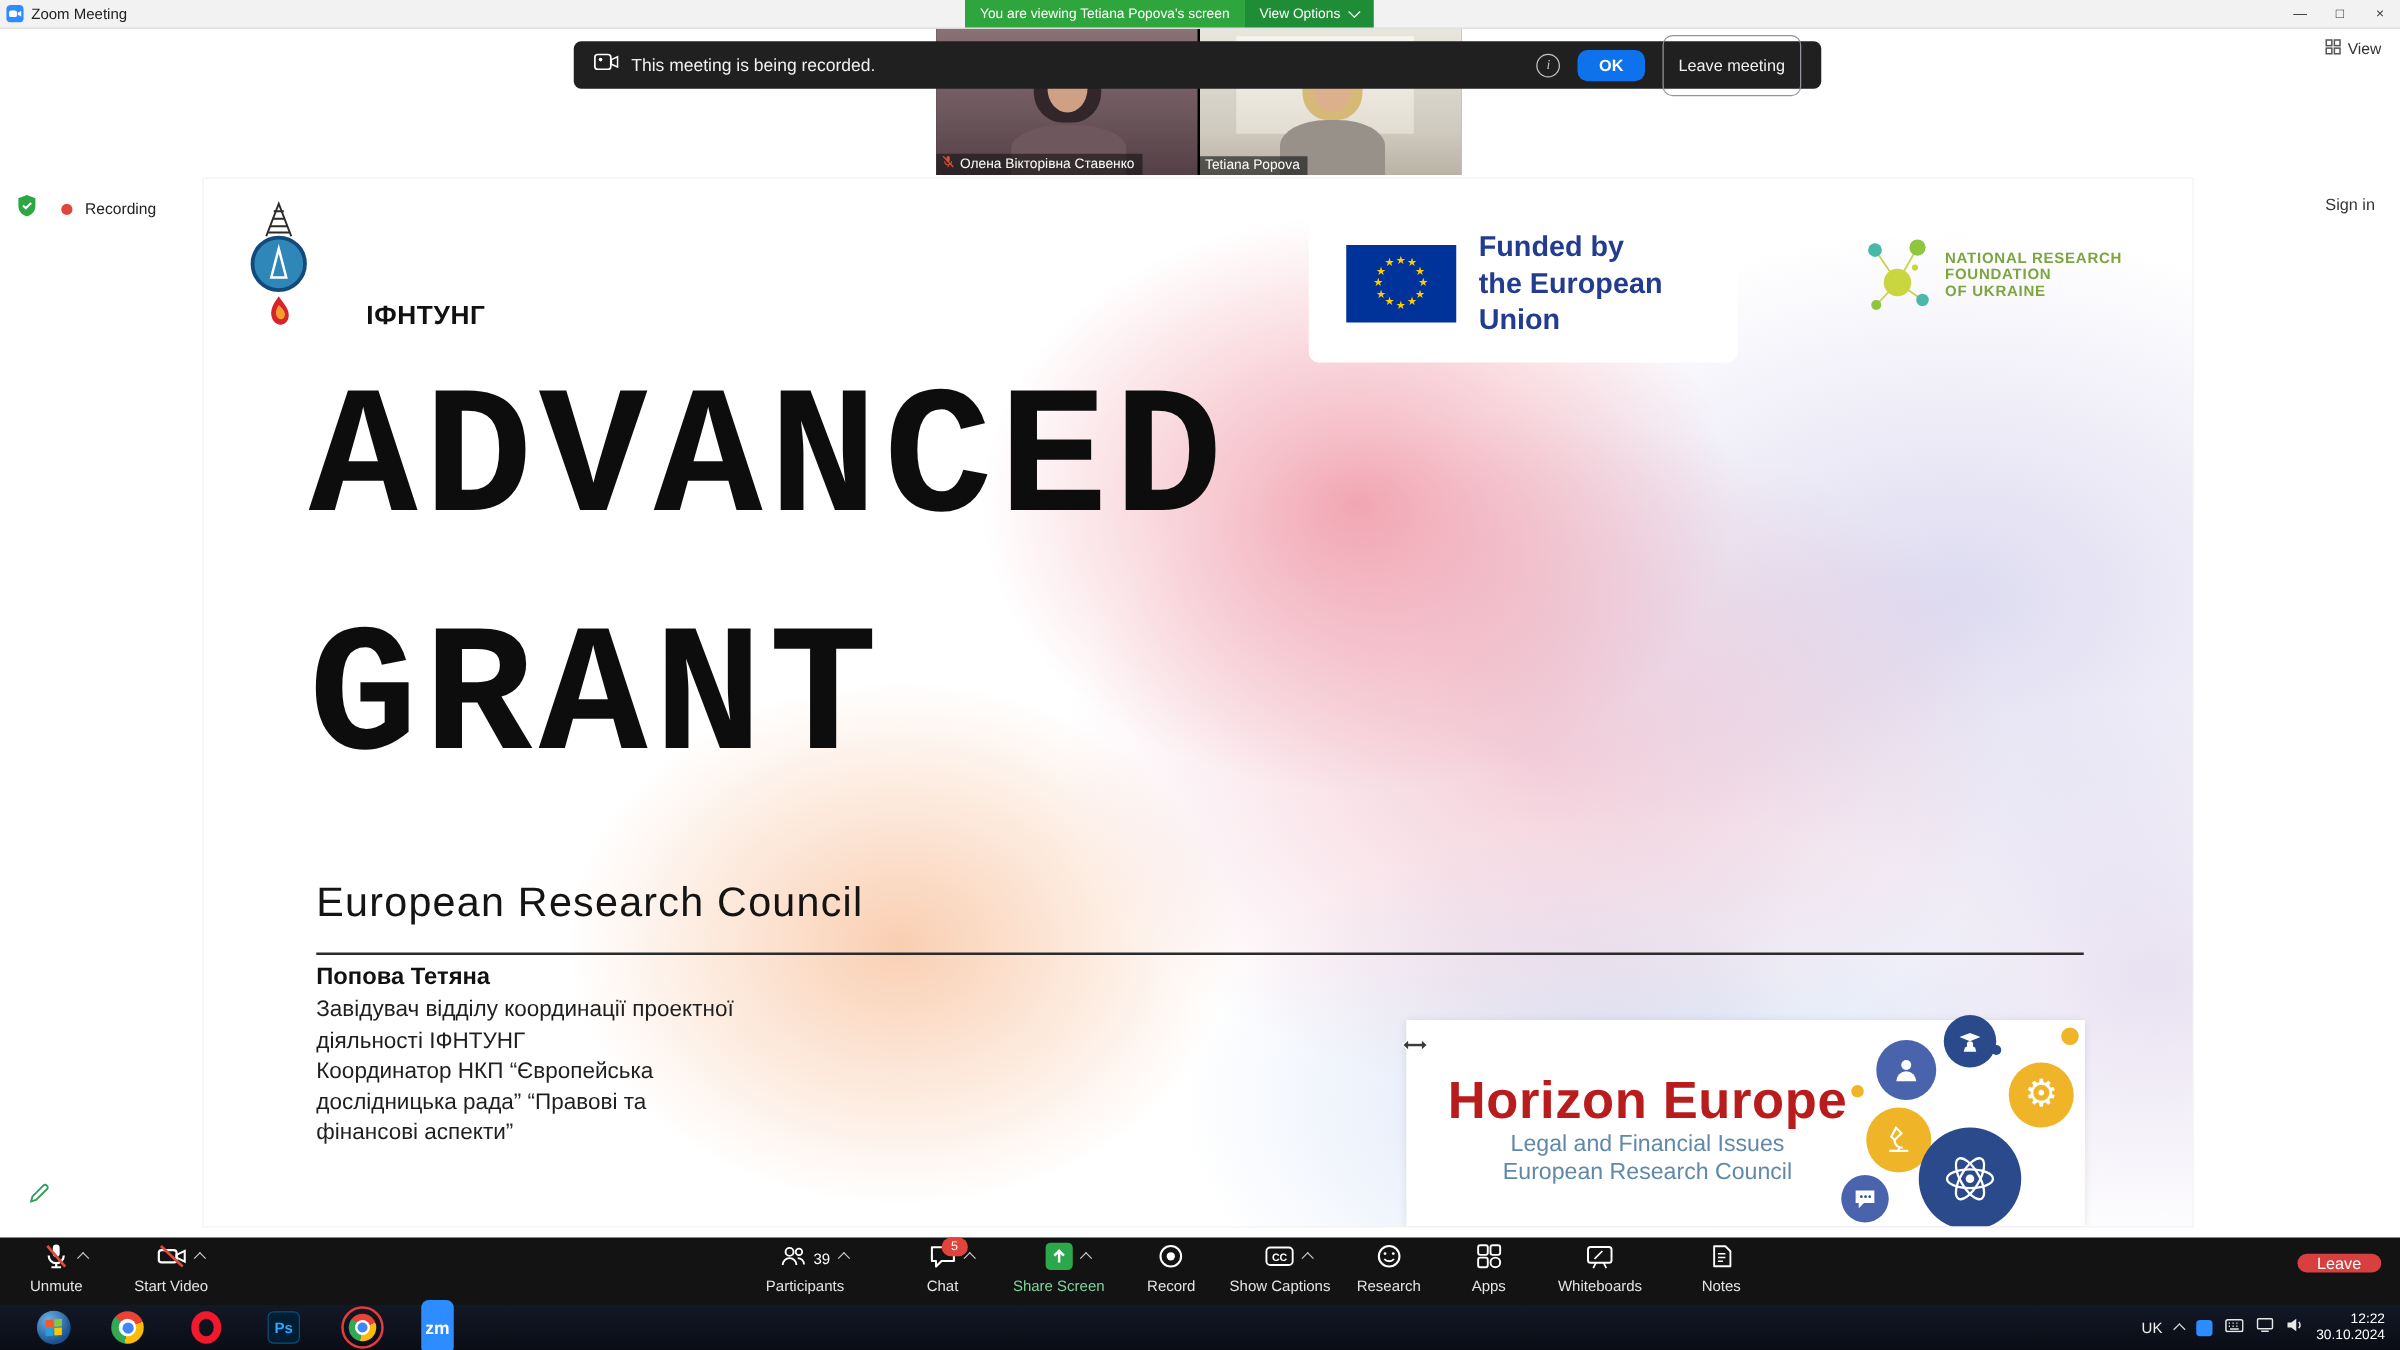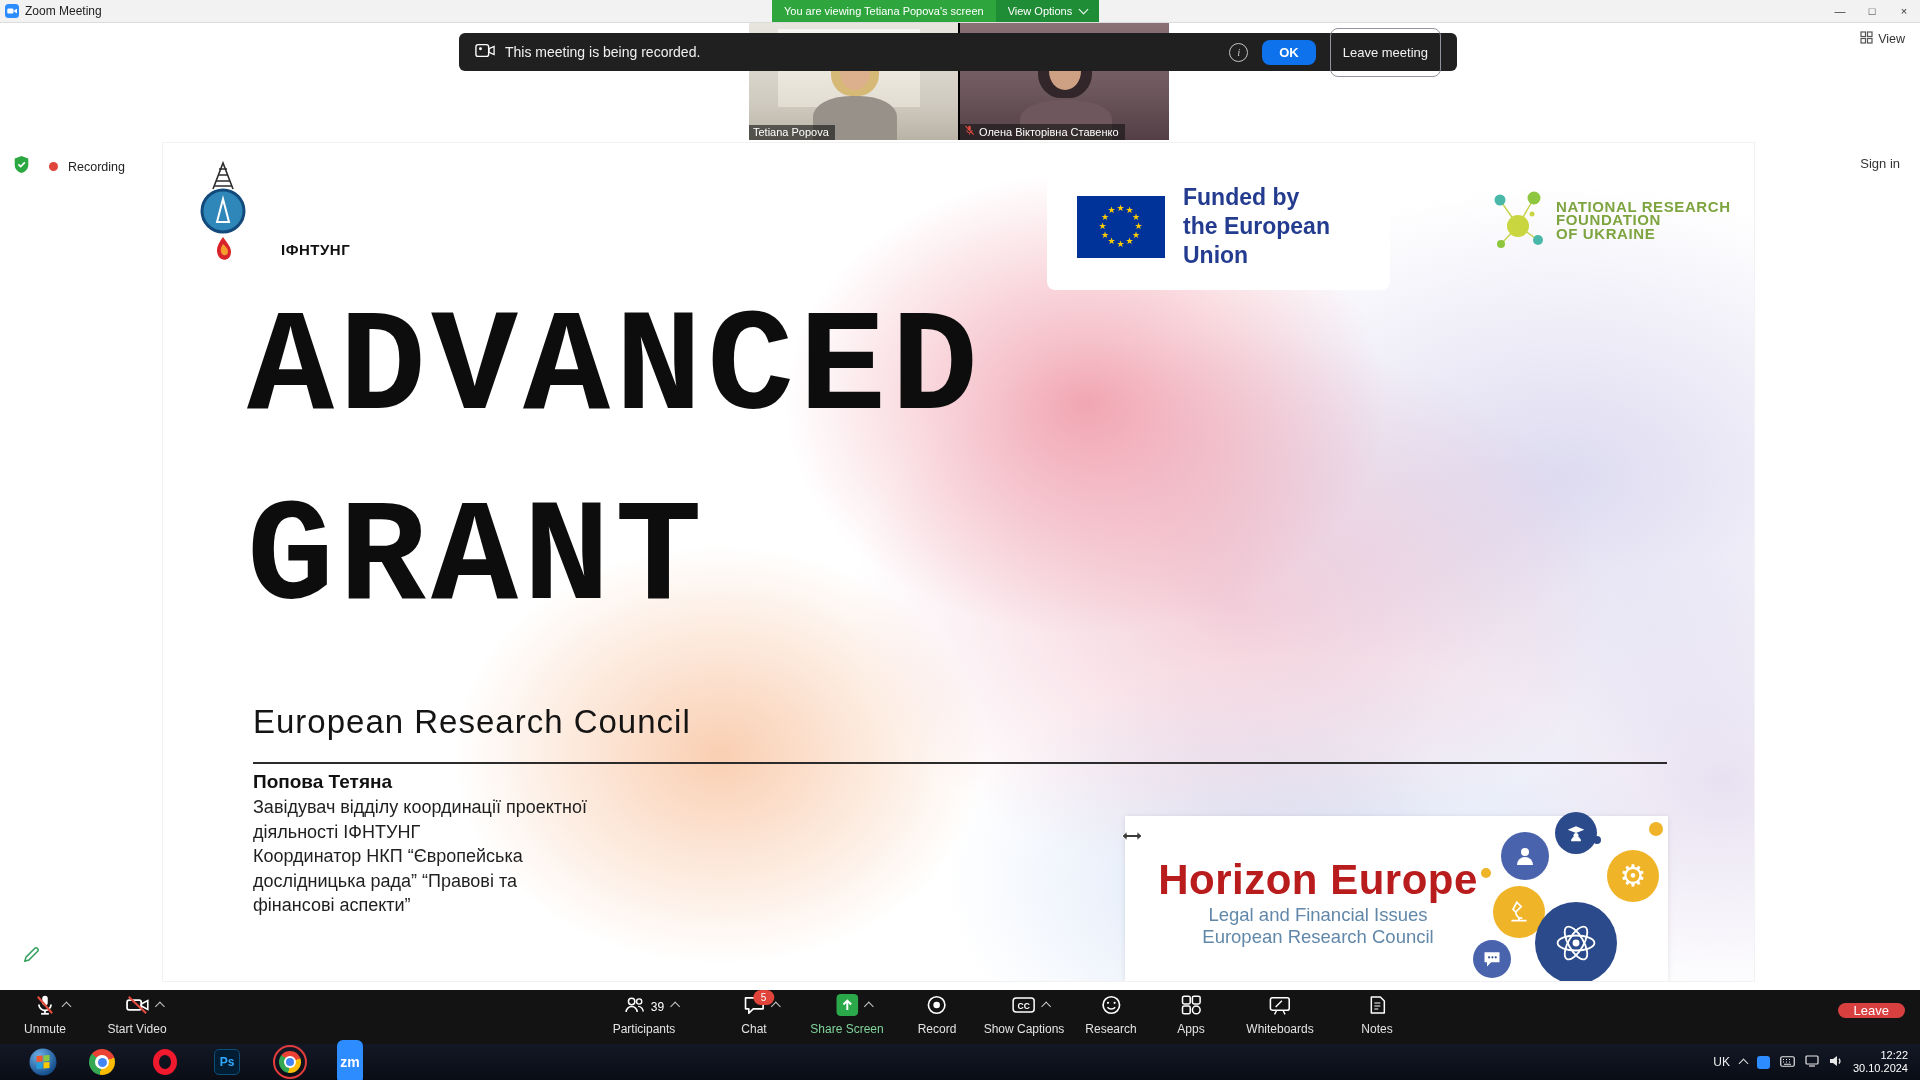--- a/index.html
+++ b/index.html
@@ -57,28 +57,28 @@
     box-shadow:0 0 0 1px rgba(0,0,0,.05);
     background:
       radial-gradient(ellipse 430px 330px at 58% 31%, rgba(230,92,115,.52), rgba(230,92,115,0) 70%),
       radial-gradient(ellipse 540px 390px at 67% 55%, rgba(224,118,148,.35), rgba(224,118,148,0) 70%),
       radial-gradient(ellipse 380px 300px at 35% 73%, rgba(243,148,84,.45), rgba(243,148,84,0) 70%),
       radial-gradient(ellipse 620px 420px at 88% 40%, rgba(158,150,212,.35), rgba(158,150,212,0) 70%),
       radial-gradient(ellipse 520px 320px at 72% 88%, rgba(148,180,234,.40), rgba(148,180,234,0) 70%),
       radial-gradient(ellipse 420px 320px at 98% 76%, rgba(188,168,216,.35), rgba(188,168,216,0) 70%),
       #ffffff;}
   .uni{position:absolute;left:12px;top:16px;}
-  .uni-label{position:absolute;left:118px;top:98px;font-size:15px;font-weight:bold;color:#111;letter-spacing:.5px;}
+  .uni-label{position:absolute;left:130px;top:98px;font-size:21px;font-weight:bold;color:#111;letter-spacing:.5px;}
   .eu-box{position:absolute;left:884px;top:20px;width:343px;height:127px;background:#fff;border-radius:8px;
     display:flex;align-items:center;}
   .eu-flag{position:relative;width:88px;height:62px;background:#039;margin-left:30px;flex:none;}
   .eu-flag span{position:absolute;font-size:9px;line-height:9px;color:#fc0;}
   .eu-text{margin-left:18px;font-size:23px;font-weight:bold;color:#233c8f;line-height:29px;}
   .nrfu{position:absolute;left:1325px;top:41px;display:flex;align-items:center;gap:10px;}
-  .nrfu-text{font-size:15px;font-weight:bold;color:#7ea43f;letter-spacing:.6px;line-height:13.5px;}
+  .nrfu-text{font-size:12px;font-weight:bold;color:#7ea43f;letter-spacing:.6px;line-height:13.5px;}
   .big-title{position:absolute;left:84px;top:132px;font-family:Liberation Mono, monospace;font-weight:bold;
     font-size:145px;line-height:190px;letter-spacing:5px;color:#0d0d0d;}
   .subtitle{position:absolute;left:90px;top:560px;font-size:33px;color:#141414;letter-spacing:1px;}
   .rule{position:absolute;left:90px;top:619px;width:1414px;border-top:2px solid #2b2b2b;}
   .author{position:absolute;left:90px;top:628px;font-size:19px;font-weight:bold;color:#111;}
   .desc{position:absolute;left:90px;top:652px;font-size:18px;line-height:24.6px;color:#1f1f1f;}
   .hbox{position:absolute;left:962px;top:673px;width:543px;height:165px;background:#fff;
     box-shadow:0 1px 6px rgba(0,0,0,.10);}
   .h-text{position:absolute;left:18px;top:40px;width:350px;text-align:center;}
   .h-title{font-size:42px;font-weight:bold;color:#b91c1c;letter-spacing:.5px;}
@@ -159,41 +159,41 @@
 </div>
 <div class="banner">
   <div class="b-green">You are viewing Tetiana Popova's screen</div>
   <div class="b-opts">
     <span>View Options</span>
     <span class="chev-d"></span>
   </div>
 </div>
 
 <div class="videos">
-  <div class="vthumb v-left">
-    <div class="vwin"></div>
-    <div class="p-hair"></div>
-    <div class="p-body"></div>
-    <div class="p-face"></div>
-    <div class="vname">
-      <span>Tetiana Popova</span>
-    </div>
-  </div>
   <div class="vthumb v-right">
     <div class="p-hair"></div>
     <div class="p-body"></div>
     <div class="p-face"></div>
     <div class="vname">
       <span><svg width="11" height="11" viewBox="0 0 12 12">
             <rect x="4.6" y="0.8" width="2.8" height="5.2" rx="1.4" fill="#e04a3f"></rect>
             <path d="M3 5.5 a3 3 0 0 0 6 0" fill="none" stroke="#e04a3f" stroke-width="1"></path>
             <line x1="6" y1="8.8" x2="6" y2="10.5" stroke="#e04a3f" stroke-width="1"></line>
             <line x1="1.5" y1="1" x2="10.5" y2="10.5" stroke="#e04a3f" stroke-width="1.2"></line>
           </svg></span>
       <span>Олена Вікторівна Ставенко</span>
+    </div>
+  </div>
+  <div class="vthumb v-left">
+    <div class="vwin"></div>
+    <div class="p-hair"></div>
+    <div class="p-body"></div>
+    <div class="p-face"></div>
+    <div class="vname">
+      <span>Tetiana Popova</span>
     </div>
   </div>
 </div>
 
 <div class="recbar">
   <span>
     <svg width="20" height="15" viewBox="0 0 22 16">
         <rect x="1" y="1.5" width="14" height="13" rx="2.5" fill="none" stroke="#fff" stroke-width="1.5"></rect>
         <path d="M15.5 6 L21 3.5 V12.5 L15.5 10 Z" fill="none" stroke="#fff" stroke-width="1.4"></path>
         <circle cx="6" cy="6" r="1.6" fill="#fff"></circle>

